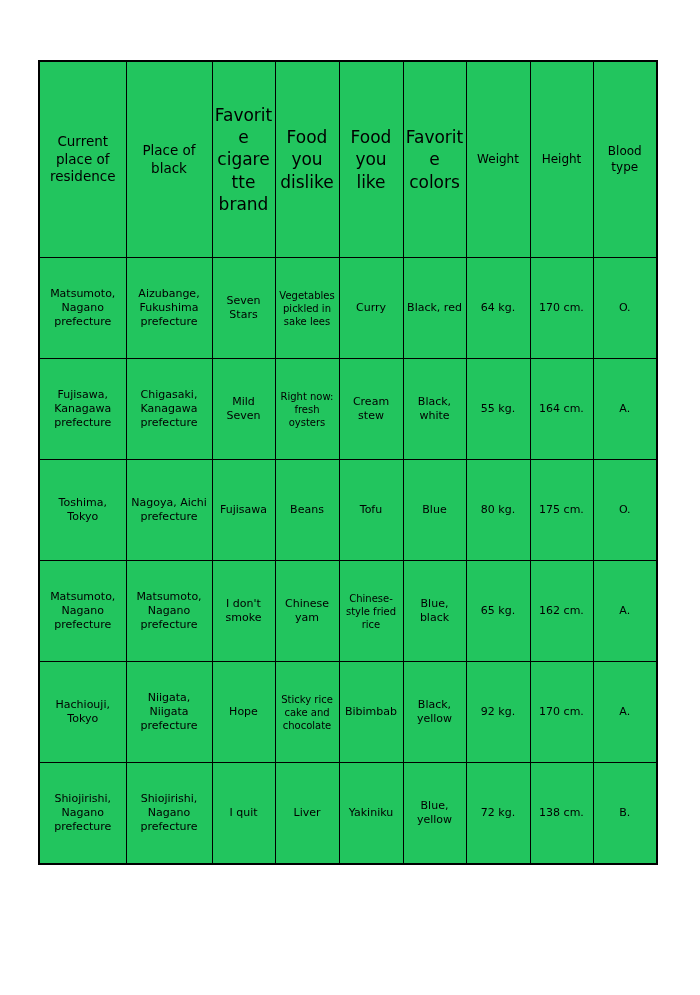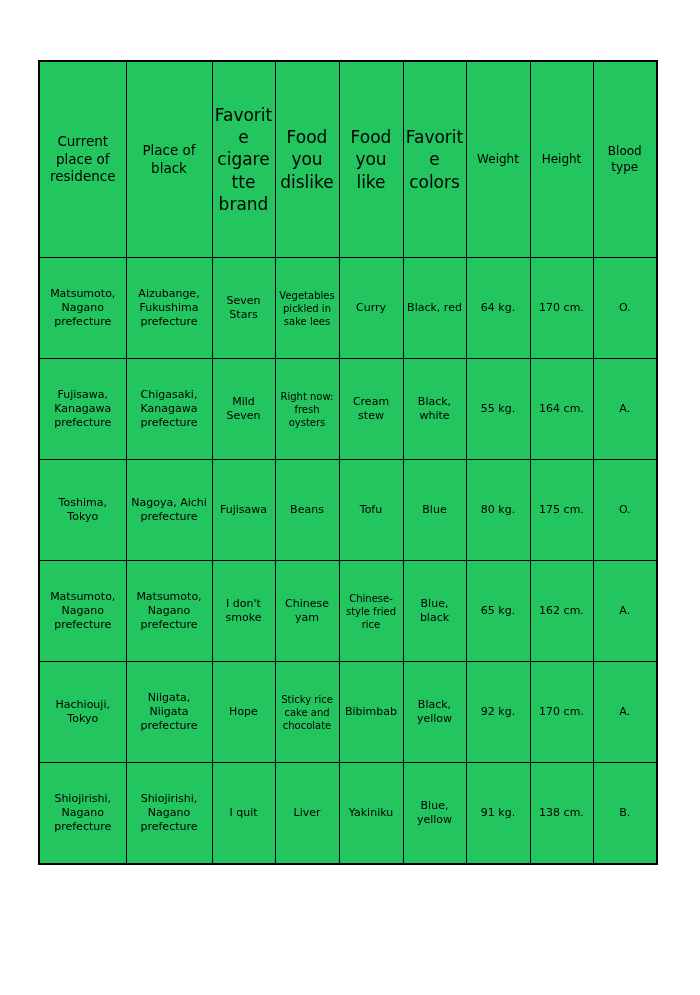--- a/index.html
+++ b/index.html
@@ -132,18 +132,18 @@
       <td>170 cm.</td>
       <td>A.</td>
     </tr>
     <tr class="body-row">
       <td>Shiojirishi, Nagano prefecture</td>
       <td>Shiojirishi, Nagano prefecture</td>
       <td>I quit</td>
       <td>Liver</td>
       <td>Yakiniku</td>
       <td>Blue, yellow</td>
-      <td>91 kg.</td>
+      <td>72 kg.</td>
       <td>138 cm.</td>
       <td>B.</td>
     </tr>
   </tbody>
 </table>
 
 </body></html>

